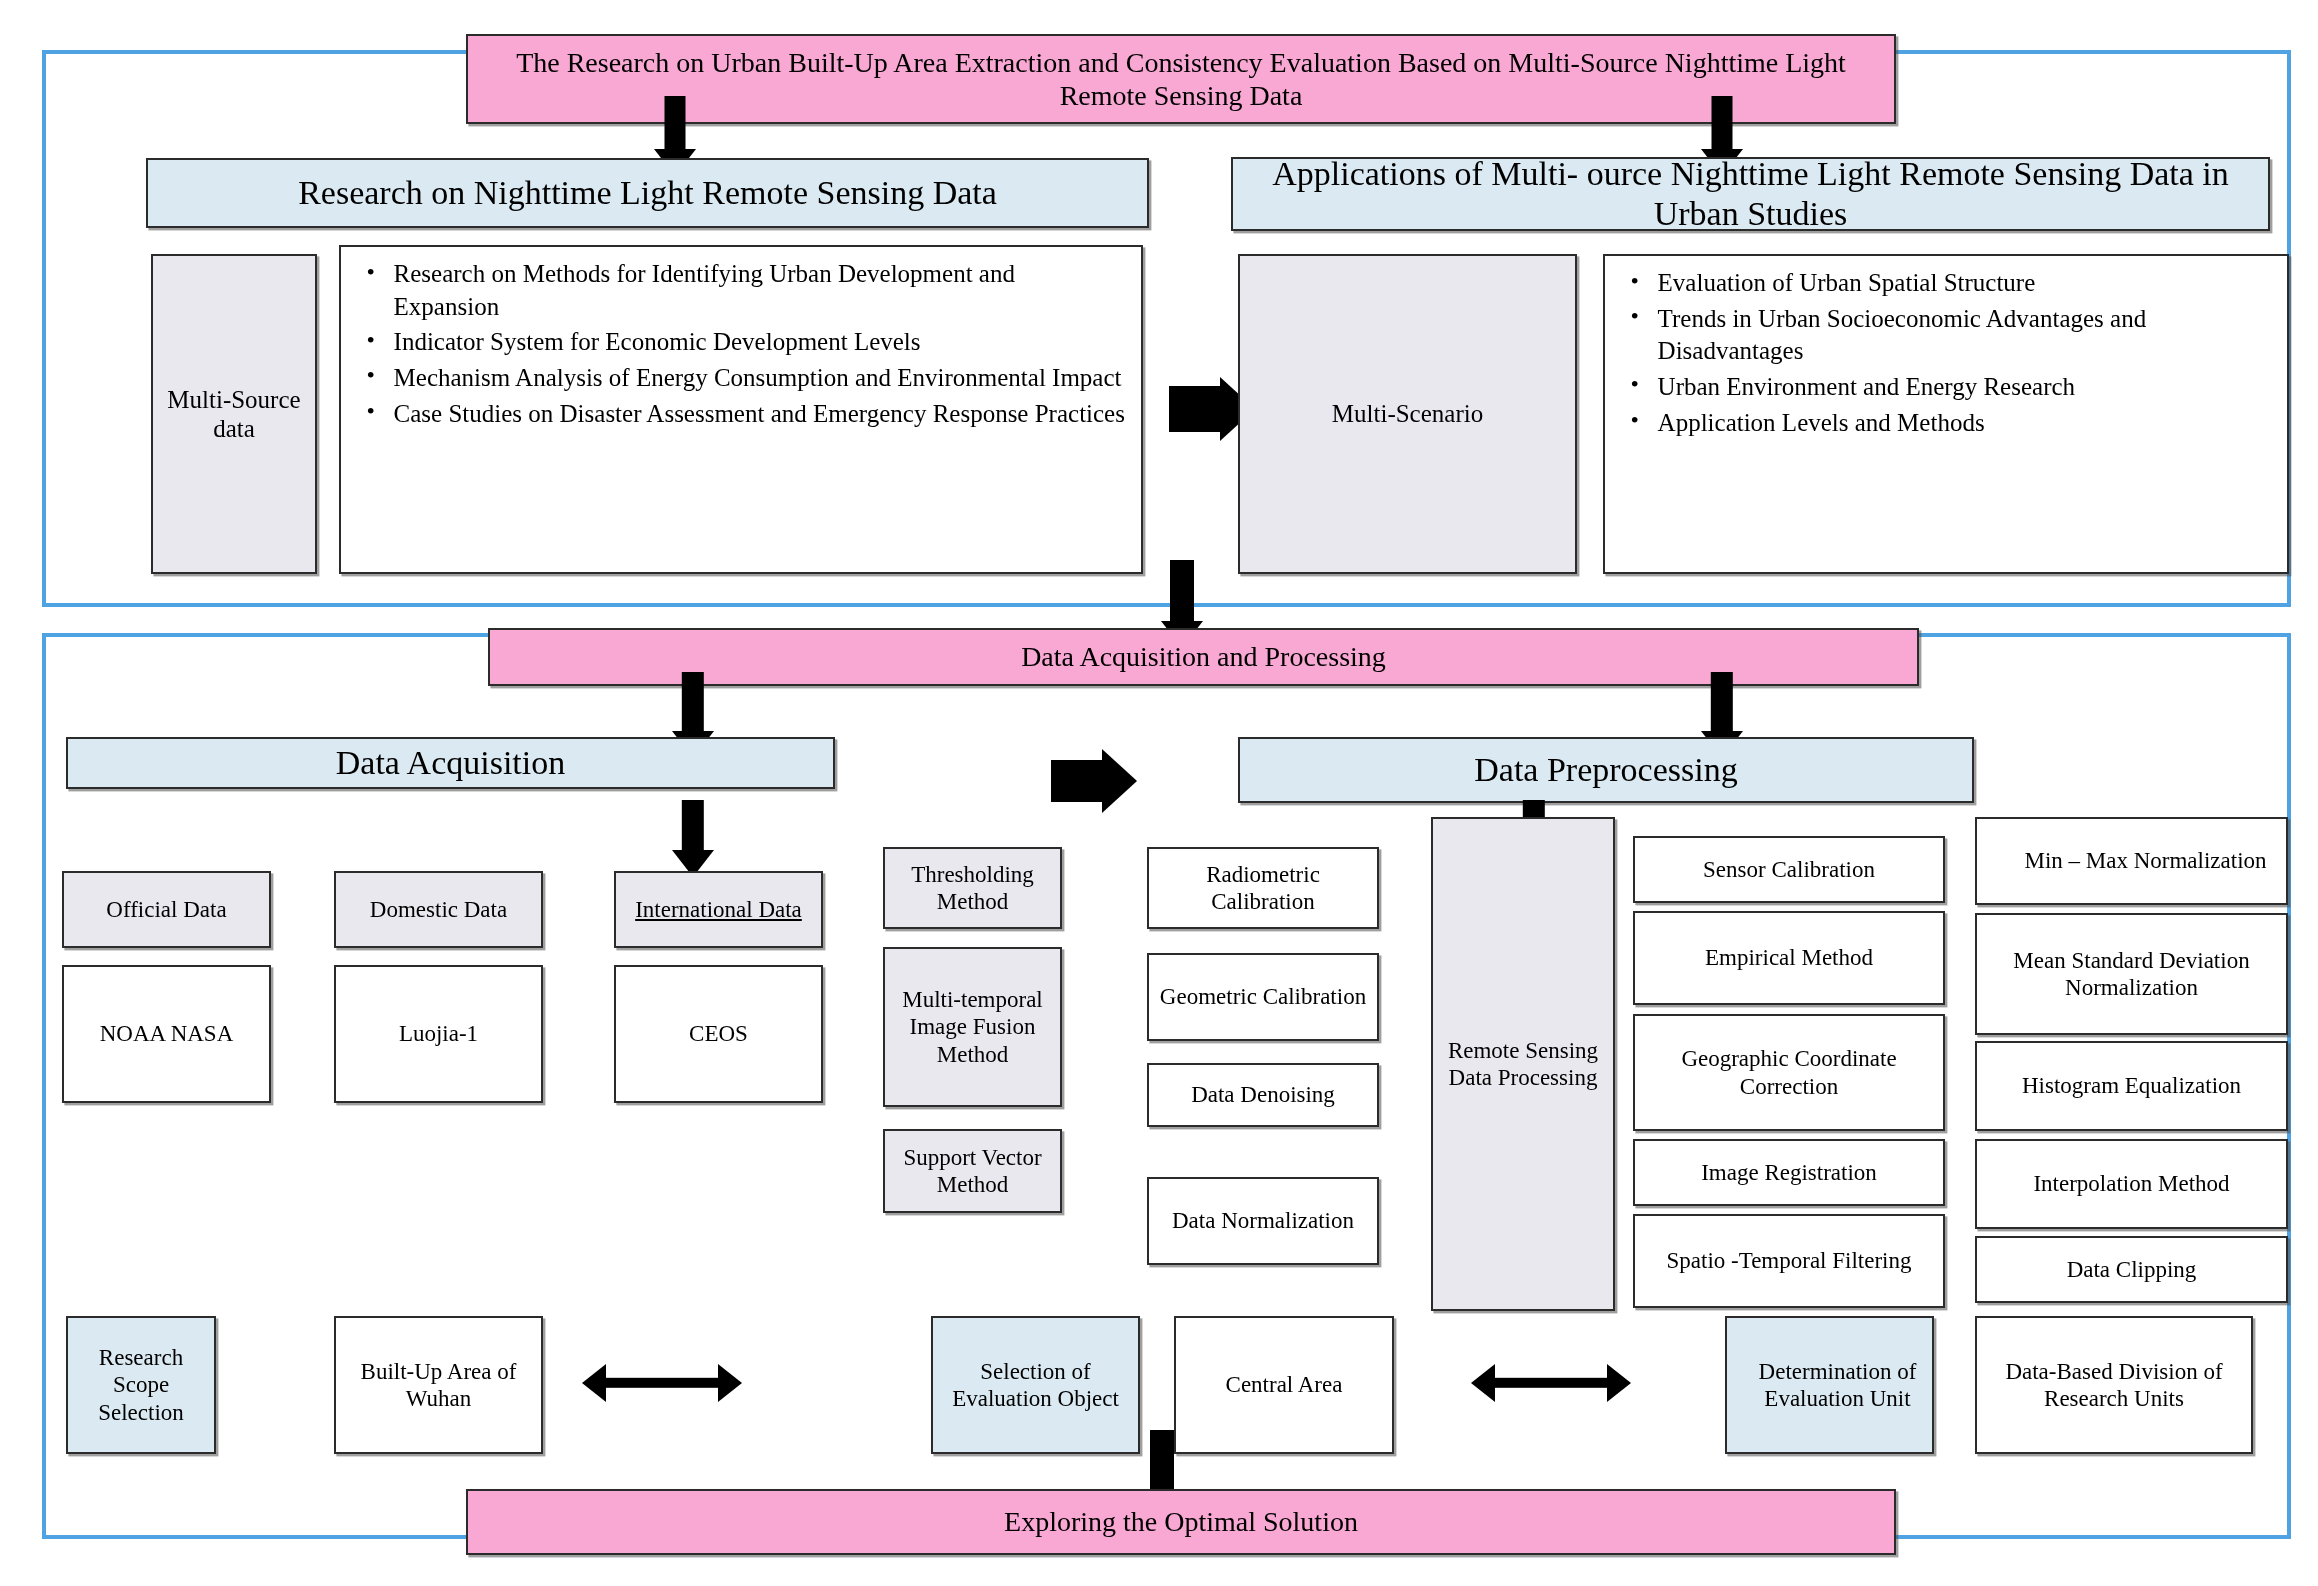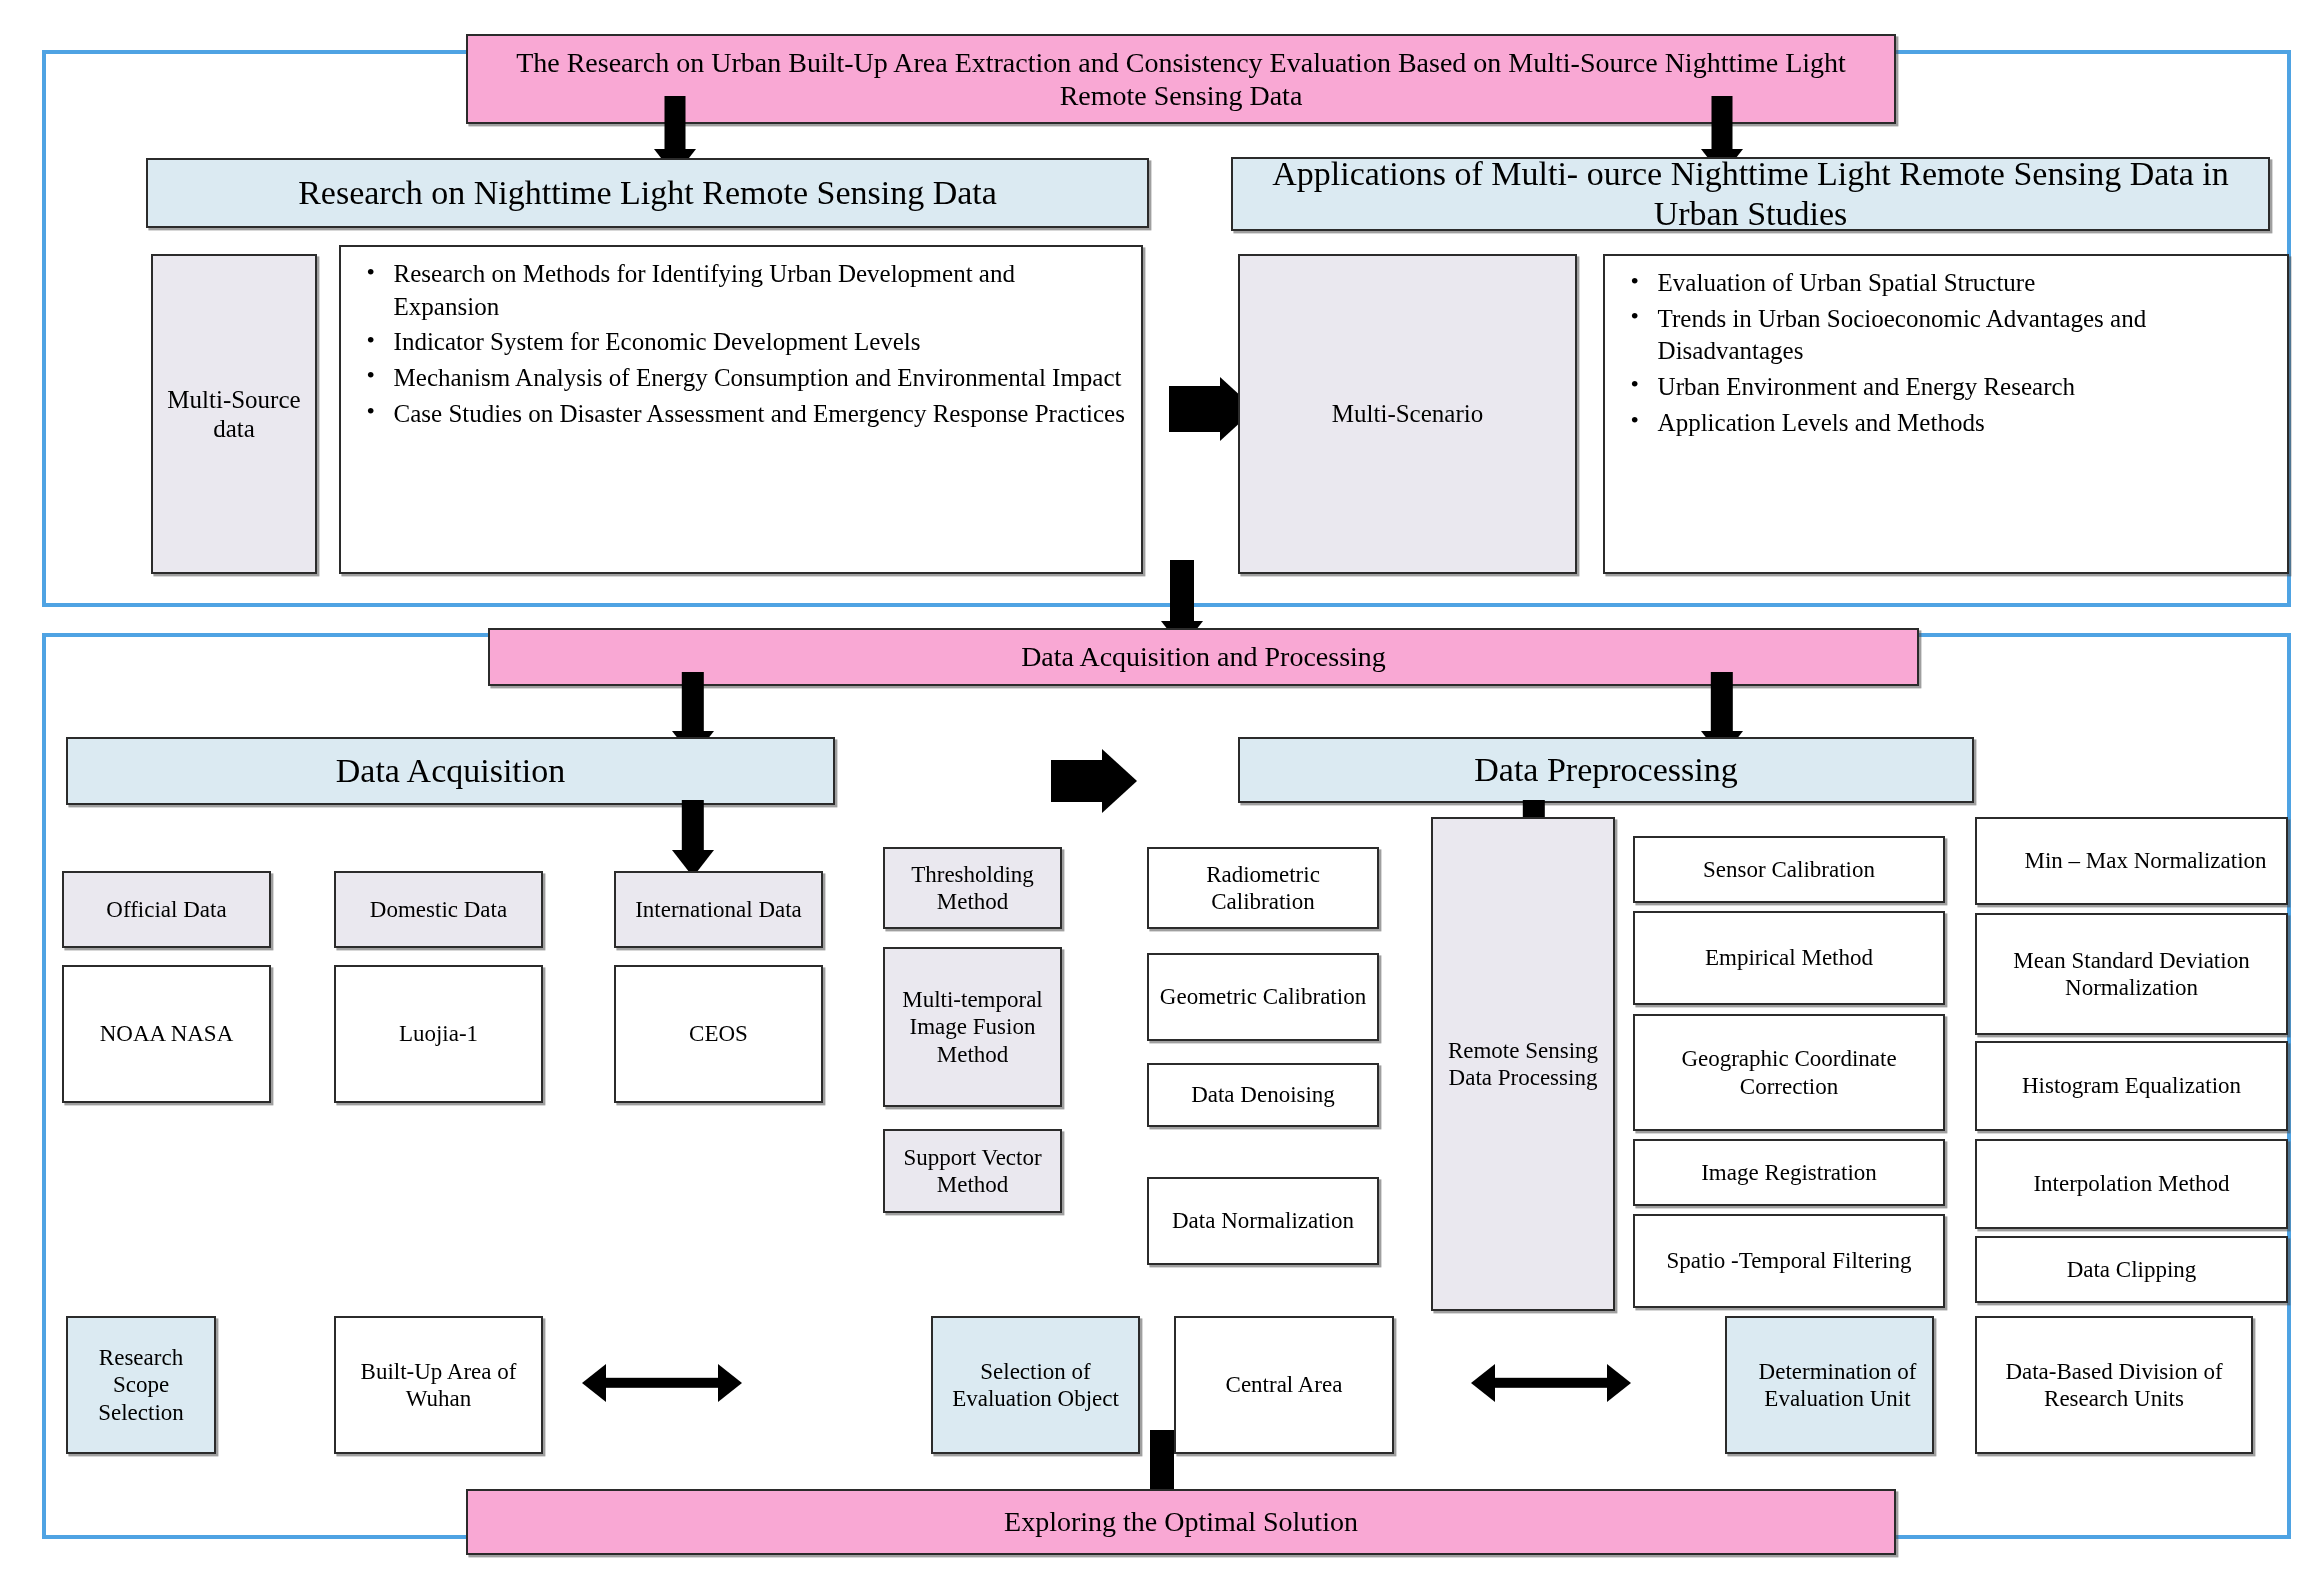--- a/index.html
+++ b/index.html
@@ -181,21 +181,21 @@
 
   <div class="arrow-down" style="left:670px; top:672px; width:45px; height:86px;">
     <div class="shaft" style="width:22.4px; height:59px;"></div>
     <div class="head"></div>
   </div>
   <div class="arrow-down" style="left:1699px; top:672px; width:45px; height:86px;">
     <div class="shaft" style="width:22.4px; height:59px;"></div>
     <div class="head"></div>
   </div>
 
-  <div class="abs node blue f-xl" style="left:66px; top:737px; width:769px; height:68px;">
+  <div class="abs node blue f-xl" style="left:66px; top:737px; width:769px; height:52px;">
     <span class="txt">Data Acquisition</span>
   </div>
 
   <div class="arrow-right" style="left:1051px; top:742px; width:86px; height:77px;">
     <div class="shaft" style="width:51px; height:42px;"></div>
     <div class="head"></div>
   </div>
 
   <div class="abs node blue f-xl" style="left:1238px; top:737px; width:736px; height:66px;">
     <span class="txt">Data Preprocessing</span>
@@ -210,21 +210,21 @@
     <div class="shaft" style="width:22.4px; height:50px;"></div>
     <div class="head"></div>
   </div>
 
   <div class="abs node lav f-md" style="left:62px; top:871px; width:209px; height:77px;">
     <span class="txt">Official Data</span>
   </div>
   <div class="abs node lav f-md" style="left:334px; top:871px; width:209px; height:77px;">
     <span class="txt">Domestic Data</span>
   </div>
-  <div class="abs node lav f-md" style="left:614px; top:871px; width:209px; height:77px;">
+  <div class="abs node lav f-md" style="left:614px; top:871px; width:209px; height:77px;text-decoration:underline;">
     <span class="txt">International Data</span>
   </div>
 
   <div class="abs node white f-md" style="left:62px; top:965px; width:209px; height:138px;">
     <span class="txt">NOAA NASA</span>
   </div>
   <div class="abs node white f-md" style="left:334px; top:965px; width:209px; height:138px;">
     <span class="txt">Luojia-1</span>
   </div>
   <div class="abs node white f-md" style="left:614px; top:965px; width:209px; height:138px;">

